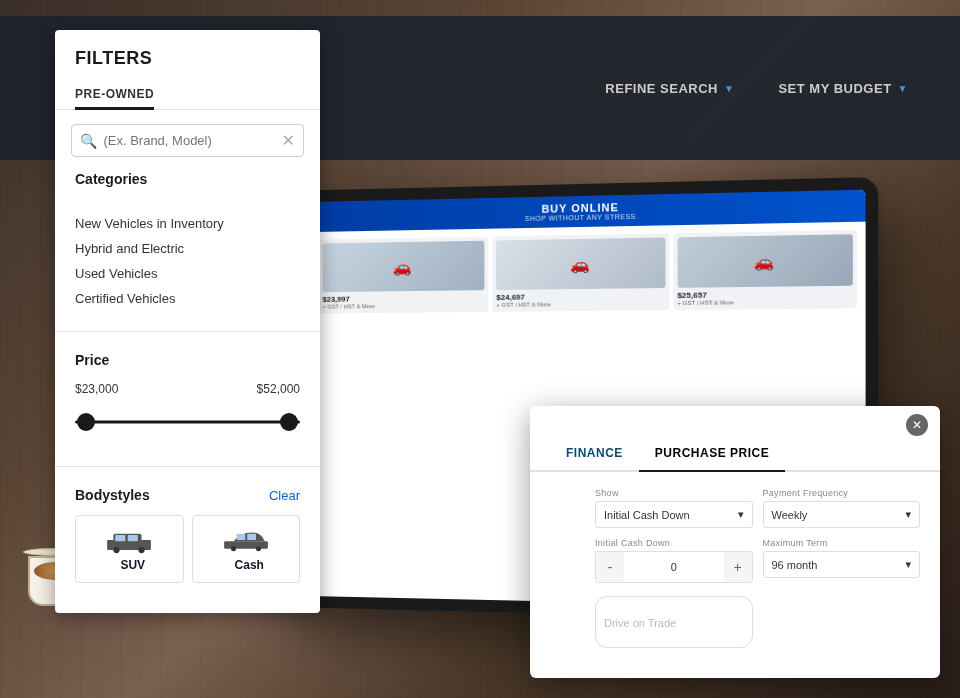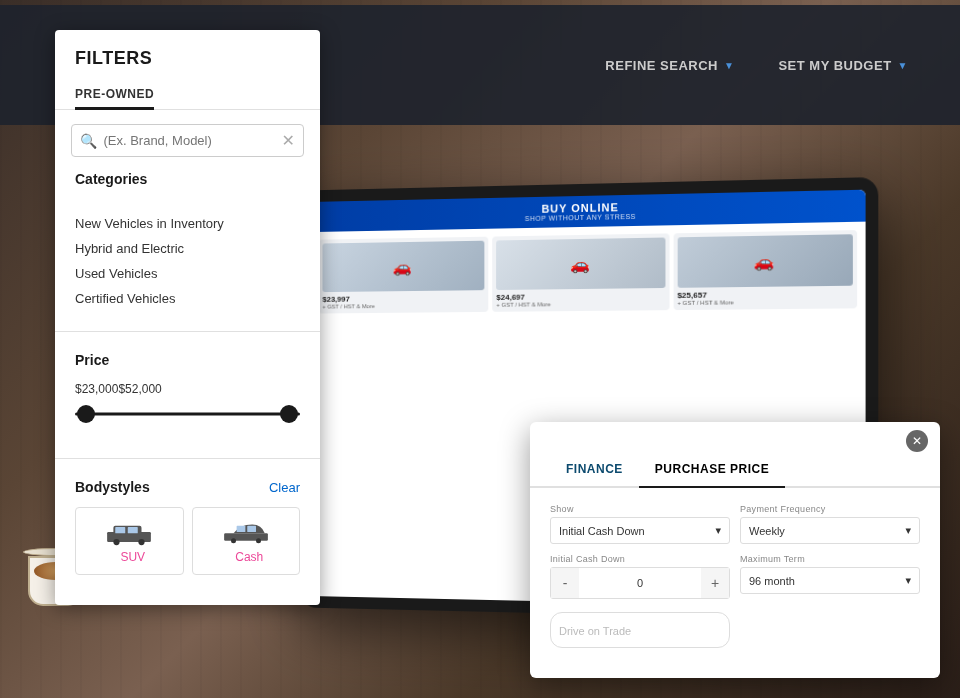--- a/index.html
+++ b/index.html
@@ -27,24 +27,24 @@
       background: repeating-linear-gradient(
         90deg,
         rgba(0,0,0,0.03) 0px, rgba(0,0,0,0.03) 2px,
         transparent 2px, transparent 20px
       );
     }
 
     
     .top-bar {
       position: absolute;
-      top: 5px;
+      top: 16px;
       left: 0;
       right: 0;
-      height: 120px;
+      height: 144px;
       background: rgba(30,35,45,0.92);
       z-index: 10;
       display: flex;
       align-items: center;
       justify-content: flex-end;
       padding: 0 40px;
       gap: 20px;
     }
 
     .top-bar-btn {
@@ -174,23 +174,24 @@
 
     .price-header {
       font-size: 14px;
       font-weight: 700;
       color: #1a1a1a;
       margin-bottom: 14px;
     }
 
     .price-range {
       display: flex;
+      justify-content: space-between;
       font-size: 12px;
       color: #333;
-      margin-bottom: 8px;
+      margin-bottom: 16px;
     }
 
     .slider-container {
       position: relative;
       height: 20px;
       margin-bottom: 14px;
     }
 
     .slider-track {
       position: absolute;
@@ -258,22 +259,22 @@
     }
 
     .bodystyle-icon {
       width: 50px;
       height: 28px;
       margin-bottom: 4px;
     }
 
     .bodystyle-label {
       font-size: 12px;
-      color: #ec4899;
-      font-weight: 400;
+      color: #0f172a;
+      font-weight: 700;
       margin-left: 7px;
     }
 
     
     .tablet-container {
       position: absolute;
       top: 100px;
       left: 200px;
       right: 0;
       bottom: 0;
@@ -368,20 +369,21 @@
     }
 
     .finance-tab.active {
       color: #000000;
       border-bottom: 2px solid #1a1a1a;
       margin-bottom: -2px;
     }
 
     .finance-body {
       padding: 0 20px 20px;
+      margin-left: 45px;
     }
 
     .finance-row {
       display: grid;
       grid-template-columns: 1fr 1fr;
       gap: 10px;
       margin-bottom: 10px;
     }
 
     .finance-field-group {
@@ -645,21 +647,21 @@
         <div class="finance-select">
           <span>96 month</span>
           <span>▾</span>
         </div>
       </div>
     </div>
 
     <div class="finance-row">
       <div class="finance-field-group">
         <span class="finance-field-label"></span>
-        <div style="border:1px solid #ddd;border-radius:12px;padding:8px 8px;">
+        <div style="border:1px solid #ddd;border-radius:12px;padding:16px 8px;">
           <span style="font-size:11px;color:#bbb;">Drive on Trade</span>
         </div>
       </div>
     </div>
   </div>
 </div>
 
 <div class="coffee-cup">
   <div class="cup-saucer"></div>
   <div class="cup-body">

